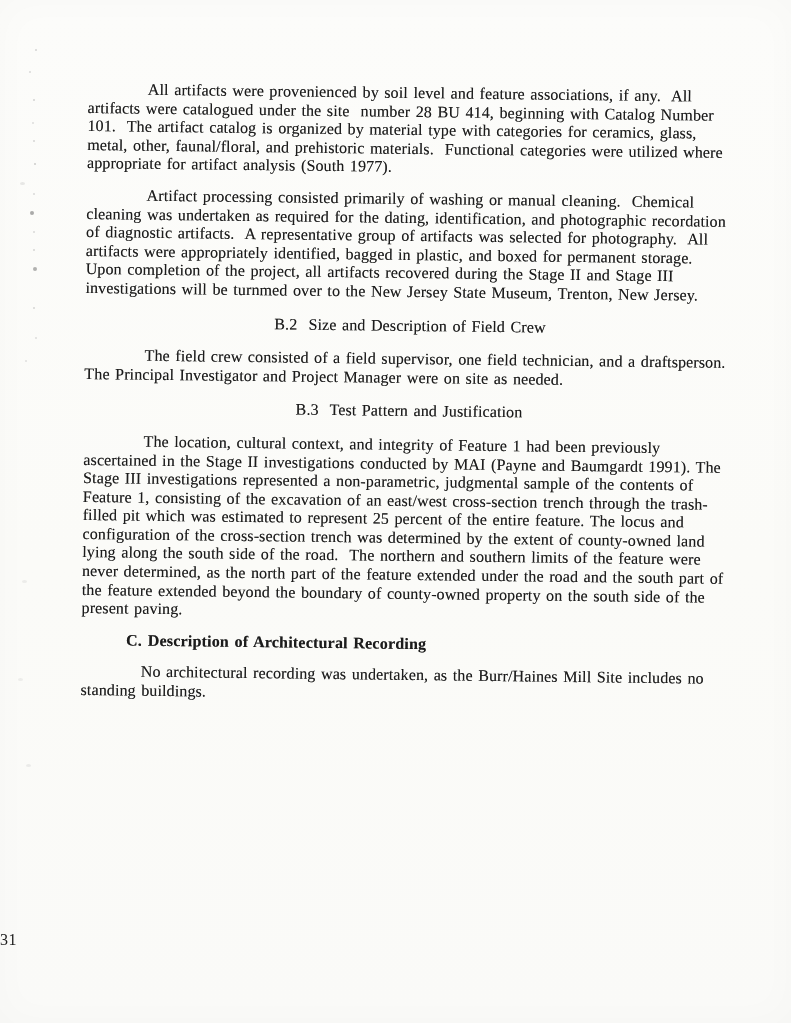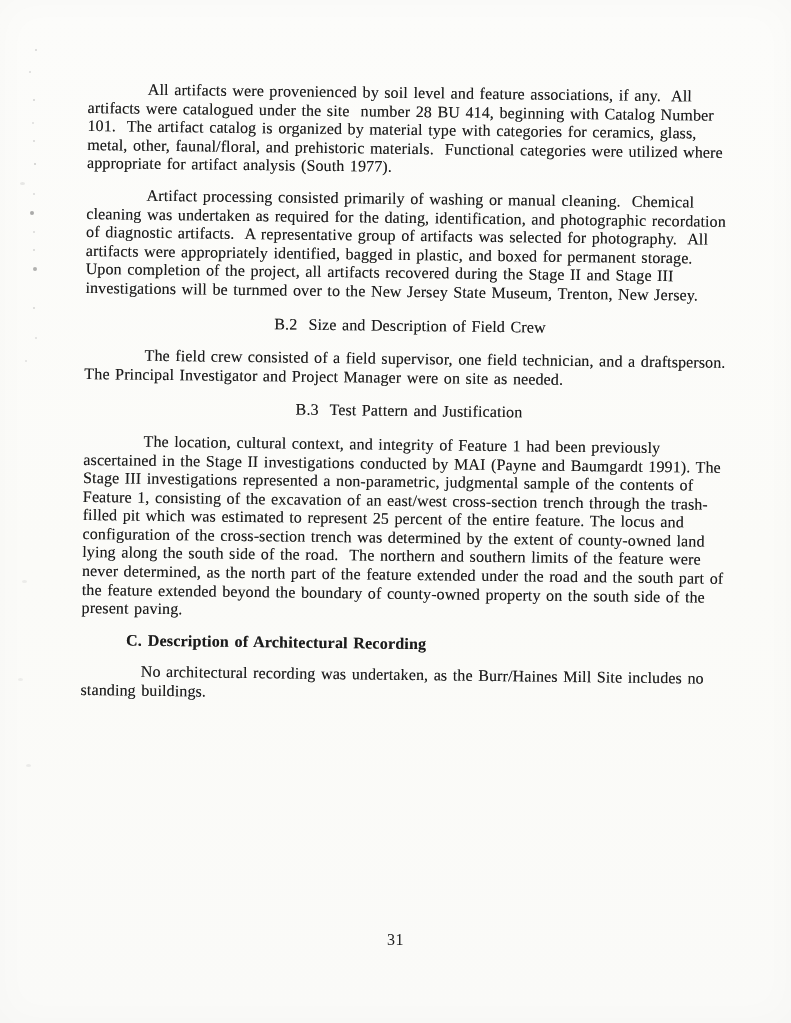--- a/index.html
+++ b/index.html
@@ -46,21 +46,21 @@
     font-weight: bold;
     padding-left: 45px;
     margin: 12px 0 13px;
     letter-spacing: 0.2px;
   }
   .page-number {
     position: absolute;
     left: 0;
     right: 0;
     top: 931px;
-    text-align: center;
+    text-align: left;
     font-size: 16px;
     letter-spacing: 0.5px;
   }
   
   .speckles {
     position: absolute;
     left: 0; top: 0;
     width: 2px; height: 2px;
     border-radius: 50%;
     background: transparent;

